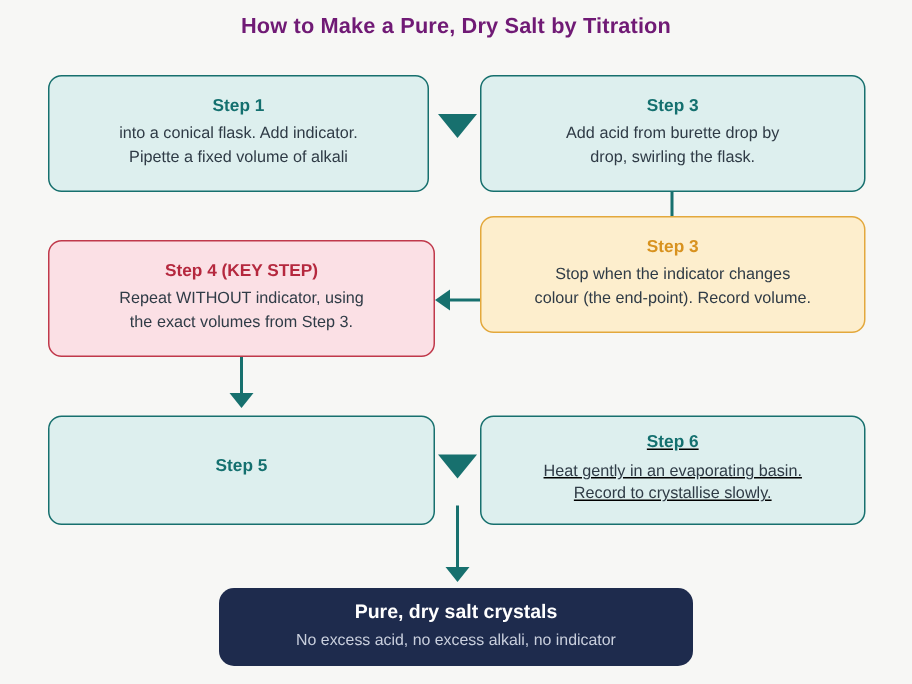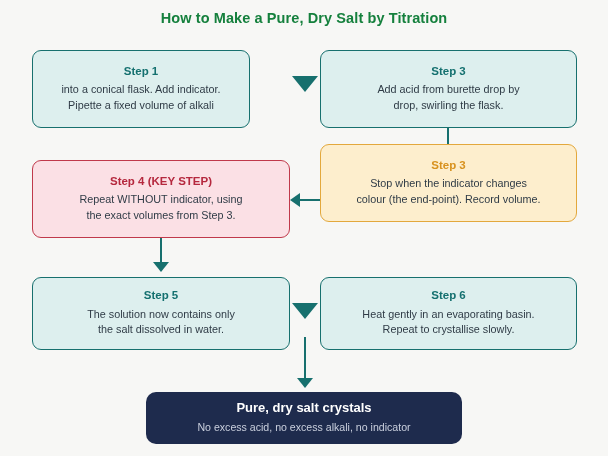--- a/index.html
+++ b/index.html
@@ -11,21 +11,21 @@
     position:relative;
   }
   #stage{position:relative;width:608px;height:456px;}
 
   .title{
     position:absolute;
     left:0;top:10px;width:608px;
     text-align:center;
     font-size:14.5px;
     font-weight:bold;
-    color:#15803d;
+    color:#701a75;
     letter-spacing:.1px;
   }
 
   .node{
     position:absolute;
     box-sizing:border-box;
     border-radius:9px;
     border:1.6px solid #17706e;
     background:#ddefee;
     display:flex;
@@ -110,21 +110,21 @@
     border-top:16px solid #17706e;
   }
 </style>
 </head>
 <body>
 
 <div id="stage">
 
   <div class="title">How to Make a Pure, Dry Salt by Titration</div>
 
-  <div class="node" style="left:32px;top:50px;width:218px;height:78px;">
+  <div class="node" style="left:32px;top:50px;width:254px;height:78px;">
     <div class="hd">Step 1</div>
     <div class="bd">
       <span>into a conical flask. Add indicator.</span>
       <span>Pipette a fixed volume of alkali</span>
     </div>
   </div>
 
   <div class="tri-gap" style="left:292px;top:76px;"></div>
 
   <div class="node" style="left:320px;top:50px;width:257px;height:78px;">
@@ -155,33 +155,29 @@
       <span>Stop when the indicator changes</span>
       <span>colour (the end-point). Record volume.</span>
     </div>
   </div>
 
   <div class="vline" style="left:160px;top:238px;height:26px;"></div>
   <div class="arrow-down" style="left:153px;top:262px;"></div>
 
   <div class="node" style="left:32px;top:277px;width:258px;height:73px;">
     <div class="hd">Step 5</div>
-    <div class="bd">
-      <span>The solution now contains only</span>
-      <span>the salt dissolved in water.</span>
-    </div>
   </div>
 
   <div class="tri-gap" style="left:292px;top:303px;"></div>
 
-  <div class="node" style="left:320px;top:277px;width:257px;height:73px;">
+  <div class="node" style="left:320px;top:277px;width:257px;height:73px;text-decoration:underline;">
     <div class="hd">Step 6</div>
     <div class="bd">
       <span>Heat gently in an evaporating basin.</span>
-      <span>Repeat to crystallise slowly.</span>
+      <span>Record to crystallise slowly.</span>
     </div>
   </div>
 
   <div class="vline" style="left:304px;top:337px;height:42px;"></div>
   <div class="arrow-down" style="left:297px;top:378px;"></div>
 
   <div class="node final" style="left:146px;top:392px;width:316px;height:52px;">
     <div class="hd">Pure, dry salt crystals</div>
     <div class="bd">
       <span>No excess acid, no excess alkali, no indicator</span>

